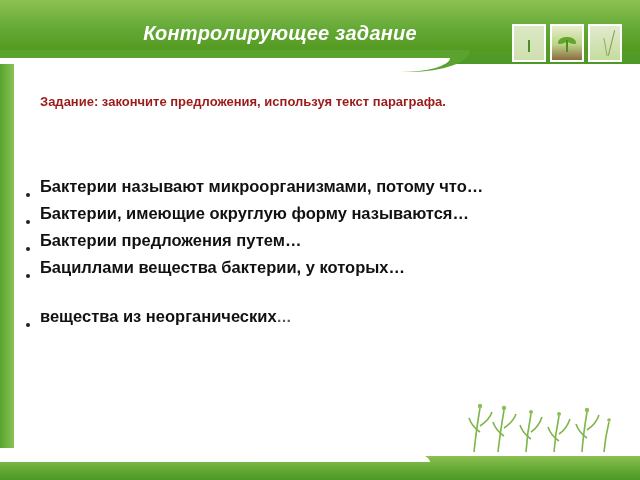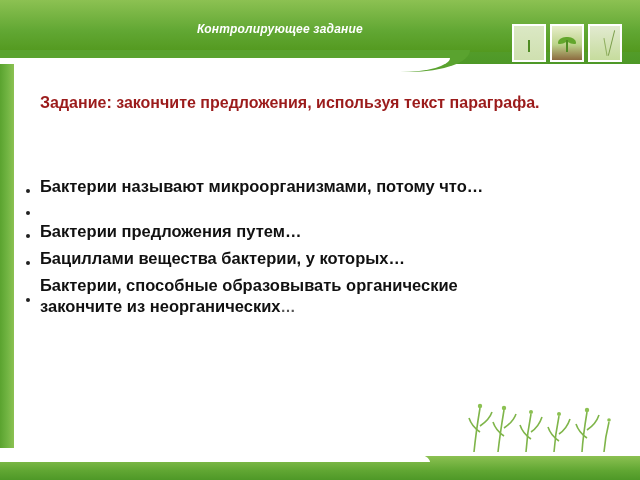--- a/index.html
+++ b/index.html
@@ -55,21 +55,21 @@
     height: 14px;
     background: #ffffff;
     border-bottom-right-radius: 50px 14px;
   }
   .header-title {
     position: absolute;
     left: 0;
     top: 22px;
     width: 560px;
     text-align: center;
-    font-size: 12px;
+    font-size: 20px;
     font-weight: bold;
     font-style: italic;
     color: #ffffff;
     letter-spacing: .2px;
   }
 
   
   .photo-strip {
     position: absolute;
     right: 18px;
@@ -153,35 +153,35 @@
     background: #ffffff;
     border-top-right-radius: 50px 14px;
   }
 
   
   .task-line {
     position: absolute;
     left: 40px;
     top: 94px;
     width: 570px;
-    font-size: 16px;
+    font-size: 13px;
     font-weight: bold;
     color: #9b1b1b;
   }
 
   
   .bullets {
     position: absolute;
     left: 26px;
     top: 176px;
     width: 590px;
   }
   .bullet-item {
     display: flex;
-    align-items: center;
+    align-items: flex-end;
     margin-bottom: 6px;
   }
   .bullet-dot {
     flex: 0 0 auto;
     width: 14px;
     padding-top: 8px;
     font-size: 13px;
     color: #1a1a1a;
     line-height: 0;
   }
@@ -244,34 +244,35 @@
 
   <div class="task-line">Задание: закончите предложения, используя текст параграфа.</div>
 
   <div class="bullets">
     <div class="bullet-item">
       <div class="bullet-dot"><span></span></div>
       <div class="bullet-text">Бактерии называют микроорганизмами, потому что…</div>
     </div>
     <div class="bullet-item">
       <div class="bullet-dot"><span></span></div>
+      <div class="bullet-text">Бактерии, имеющие округлую форму называются…</div>
     </div>
     <div class="bullet-item">
       <div class="bullet-dot"><span></span></div>
       <div class="bullet-text">Бактерии предложения путем…</div>
     </div>
     <div class="bullet-item">
       <div class="bullet-dot"><span></span></div>
       <div class="bullet-text">Бациллами вещества бактерии, у которых…</div>
     </div>
     <div class="bullet-item">
       <div class="bullet-dot"><span></span></div>
       <div class="bullet-text">
-        <span>Бактерии, способные образовывать органические</span><br>
-        <span>закончите из неорганических</span><span class="tail">…</span>
+        <br>
+        <span>вещества из неорганических</span><span class="tail">…</span>
       </div>
     </div>
   </div>
 
   <div class="grass">
     <svg width="150" height="60" viewBox="0 0 150 60" xmlns="http://www.w3.org/2000/svg">
       <g stroke="#7fb54a" stroke-width="1.6" fill="none">
         <path d="M10 60 C 12 40, 14 28, 16 16"></path>
         <path d="M16 34 C 22 30, 26 26, 28 20"></path>
         <path d="M16 40 C 10 36, 7 32, 5 26"></path>

